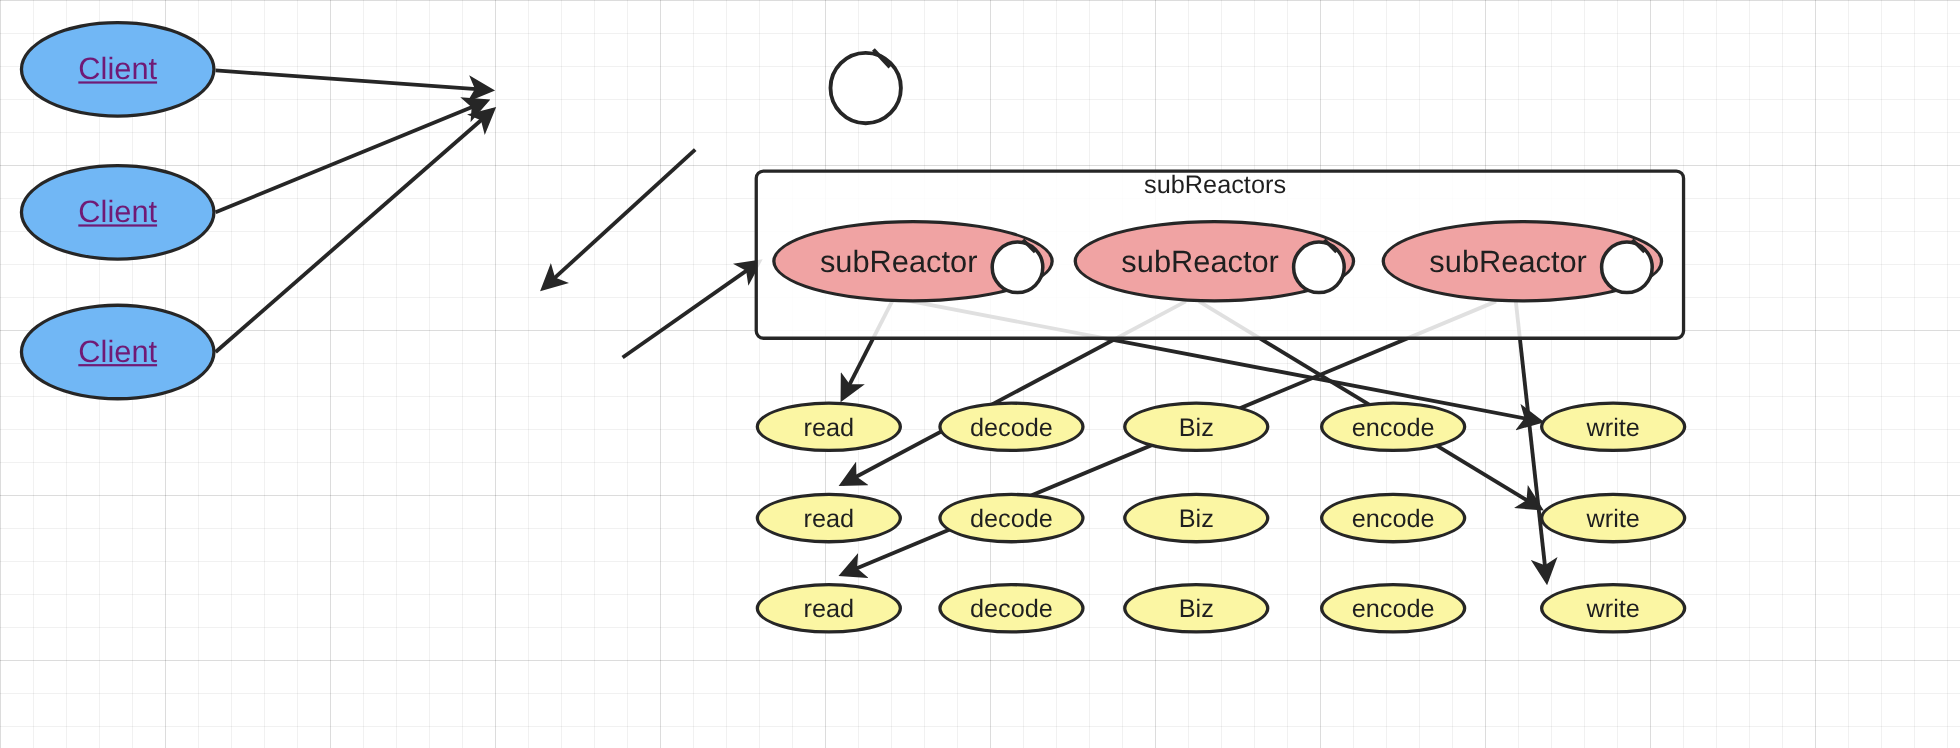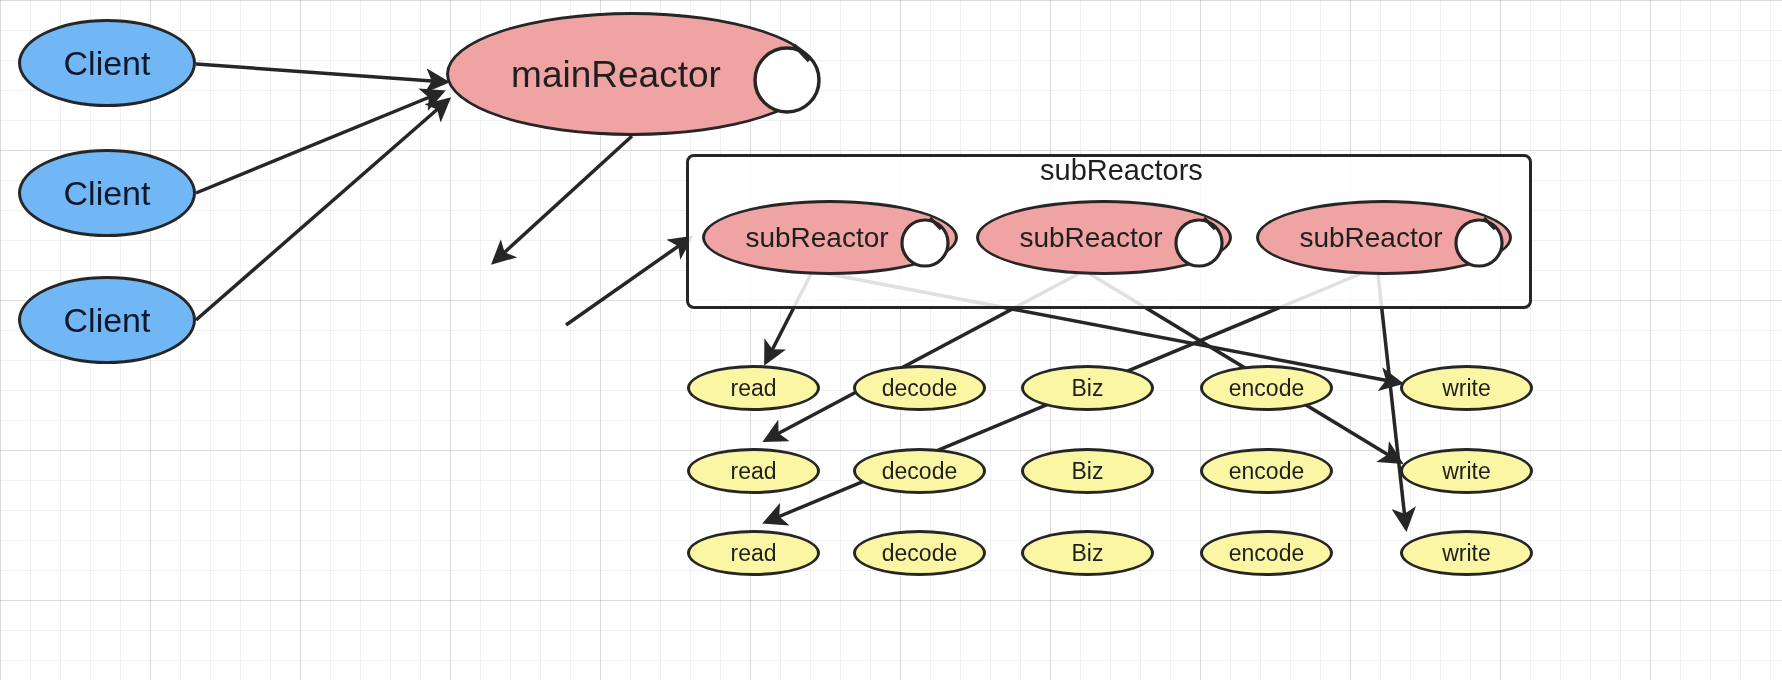--- a/index.html
+++ b/index.html
@@ -44,22 +44,23 @@
     border: 3px solid #262626;
     display: flex;
     align-items: center;
     justify-content: center;
     text-align: center;
     line-height: 1;
     white-space: nowrap;
   }
   .node-client {
     background: #71b7f5;
-    color: #0f172a;
-    font-size: 34px;
+    color: #701a75;
+    font-size: 28px;
+    text-decoration: underline;
   }
   .node-reactor {
     background: #f0a3a3;
     color: #1f1f1f;
   }
   .node-main {
     font-size: 37px;
   }
   .node-sub {
     font-size: 28px;
@@ -85,21 +86,21 @@
   }
   .group-box {
     position: absolute;
     box-sizing: border-box;
     border: 3px solid #262626;
     border-radius: 8px;
     background: rgba(255,255,255,0.86);
   }
   .group-title {
     position: absolute;
-    font-size: 29px;
+    font-size: 23px;
     color: #1f1f1f;
     white-space: nowrap;
   }
 </style>
 </head>
 <body>
 
 <div id="canvas">
 
   <svg id="edges" viewBox="0 0 1782 680">
@@ -155,23 +156,20 @@
   <div class="node node-client" style="left:18px; top:19px; width:178px; height:88px;">
     <span>Client</span>
   </div>
   <div class="node node-client" style="left:18px; top:149px; width:178px; height:88px;">
     <span>Client</span>
   </div>
   <div class="node node-client" style="left:18px; top:276px; width:178px; height:88px;">
     <span>Client</span>
   </div>
 
-  <div class="node node-reactor node-main" style="left:446px; top:12px; width:372px; height:124px;">
-    <span class="reactor-label">mainReactor</span>
-  </div>
   <svg style="position:absolute; left:745px; top:32px; width:84px; height:84px;">
     <circle cx="42" cy="48" r="32" fill="#ffffff" stroke="#262626" stroke-width="3.5"></circle>
     <line x1="49" y1="13" x2="64" y2="29" stroke="#262626" stroke-width="3.5"></line>
   </svg>
 
 
   <div class="group-box" style="left:686px; top:154px; width:846px; height:155px;"></div>
   <div class="group-title" style="left:1040px; top:154px;">subReactors</div>
 
   <div class="node node-reactor node-sub" style="left:702px; top:200px; width:256px; height:75px;">

